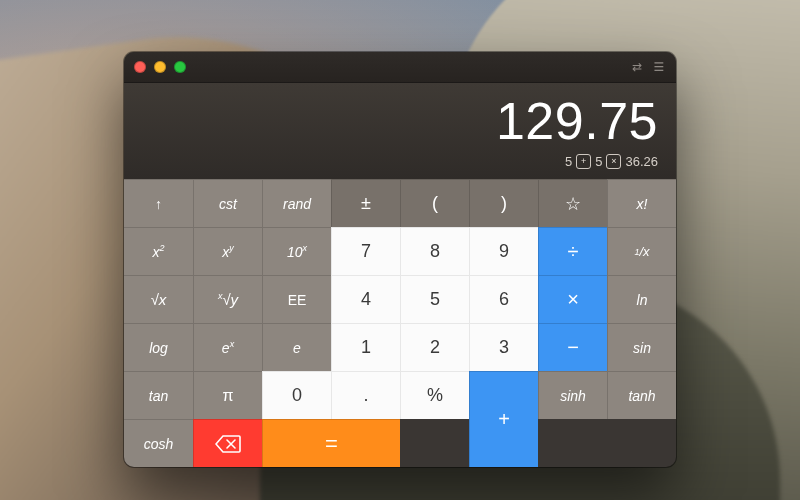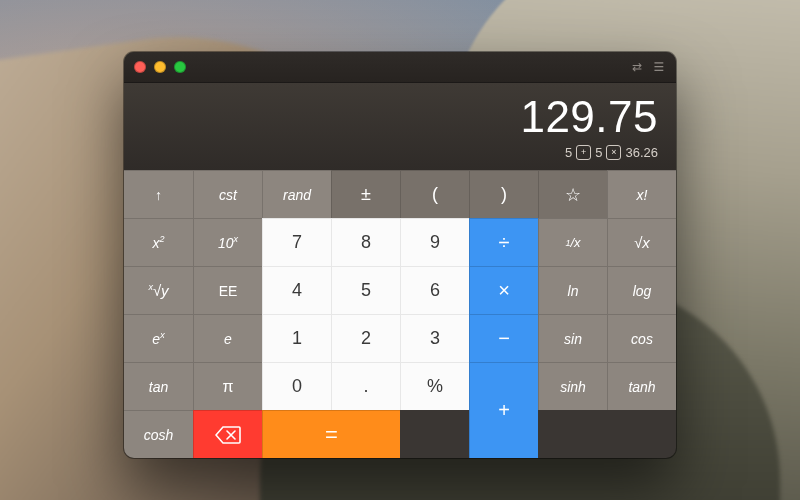--- a/index.html
+++ b/index.html
@@ -82,21 +82,21 @@
   }
 
   
   .display {
     background: linear-gradient(#3f3a35, #2f2b28);
     color: #fff;
     text-align: right;
     padding: 10px 18px 10px 18px;
   }
   .display .result {
-    font-size: 44px;
+    font-size: 52px;
     font-weight: 200;
     letter-spacing: 0.5px;
     line-height: 1.1;
   }
   .display .expression {
     margin-top: 4px;
     font-size: 13px;
     color: #d5cfc8;
     display: flex;
     justify-content: flex-end;
@@ -232,20 +232,23 @@
         <span>☆</span>
       </div>
 
       <div class="key func">
           <span>x!</span>
         </div>
       <div class="key func">
         <span><span>x</span><sup>2</sup></span>
       </div>
       <div class="key func">
+        <span><span>x</span><sup>y</sup></span>
+      </div>
+      <div class="key func">
         <span><span>10</span><sup>x</sup></span>
       </div>
       <div class="key digit">
           <span>7</span>
         </div>
       <div class="key digit">
           <span>8</span>
         </div>
       <div class="key digit">
           <span>9</span>
@@ -299,23 +302,20 @@
         </div>
       <div class="key digit">
           <span>3</span>
         </div>
       <div class="key op">
           <span>−</span>
         </div>
 
       <div class="key func">
           <span>sin</span>
-        </div>
-      <div class="key func">
-          <span>cos</span>
         </div>
       <div class="key func">
           <span>tan</span>
         </div>
       <div class="key func" style="font-style:normal;font-size:16px;">
           <span>π</span>
         </div>
       <div class="key digit">
           <span>0</span>
         </div>

